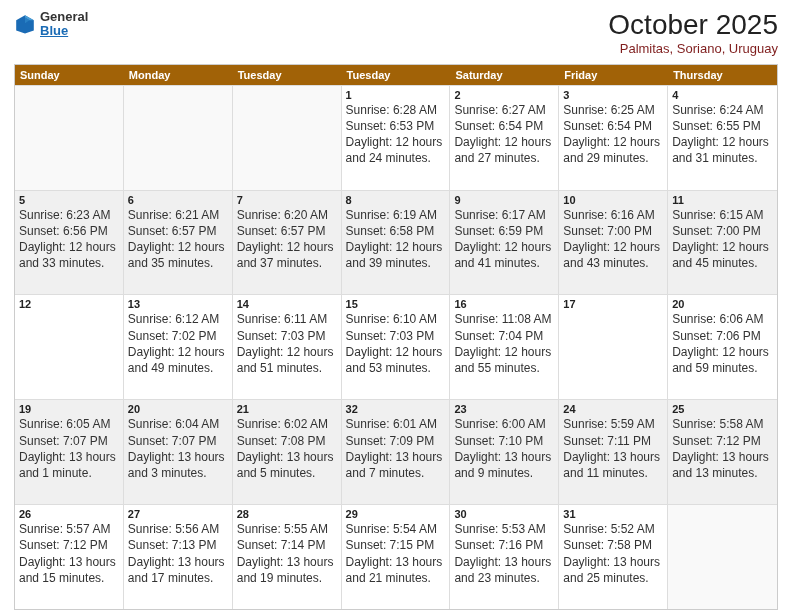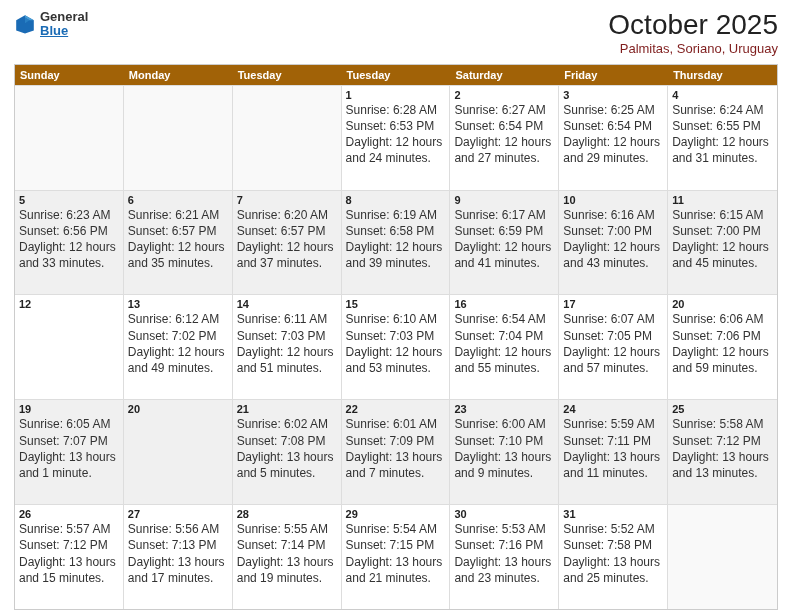--- a/index.html
+++ b/index.html
@@ -243,60 +243,60 @@
           </div>
           <div class="cal-cell">
             <span class="day-num">15</span>
             <div class="cell-text">Sunrise: 6:10 AM
 Sunset: 7:03 PM
 Daylight: 12 hours
 and 53 minutes.</div>
           </div>
           <div class="cal-cell">
             <span class="day-num">16</span>
-            <div class="cell-text">Sunrise: 6:54 AM
+            <div class="cell-text">Sunrise: 11:08 AM
 Sunset: 7:04 PM
 Daylight: 12 hours
 and 55 minutes.</div>
           </div>
           <div class="cal-cell">
             <span class="day-num">17</span>
-            <div class="cell-text">Sunrise: 6:07 AM
-Sunset: 7:05 PM
-Daylight: 12 hours
-and 57 minutes.</div>
           </div>
           <div class="cal-cell">
             <span class="day-num">20</span>
             <div class="cell-text">Sunrise: 6:06 AM
 Sunset: 7:06 PM
 Daylight: 12 hours
 and 59 minutes.</div>
           </div>
         </div>
         <div class="cal-row">
           <div class="cal-cell shaded">
             <span class="day-num">19</span>
             <div class="cell-text">Sunrise: 6:05 AM
 Sunset: 7:07 PM
 Daylight: 13 hours
 and 1 minute.</div>
           </div>
           <div class="cal-cell shaded">
             <span class="day-num">20</span>
+            <div class="cell-text">Sunrise: 6:04 AM
+Sunset: 7:07 PM
+Daylight: 13 hours
+and 3 minutes.</div>
           </div>
           <div class="cal-cell shaded">
             <span class="day-num">21</span>
             <div class="cell-text">Sunrise: 6:02 AM
 Sunset: 7:08 PM
 Daylight: 13 hours
 and 5 minutes.</div>
           </div>
           <div class="cal-cell shaded">
-            <span class="day-num">22</span>
+            <span class="day-num">32</span>
             <div class="cell-text">Sunrise: 6:01 AM
 Sunset: 7:09 PM
 Daylight: 13 hours
 and 7 minutes.</div>
           </div>
           <div class="cal-cell shaded">
             <span class="day-num">23</span>
             <div class="cell-text">Sunrise: 6:00 AM
 Sunset: 7:10 PM
 Daylight: 13 hours

